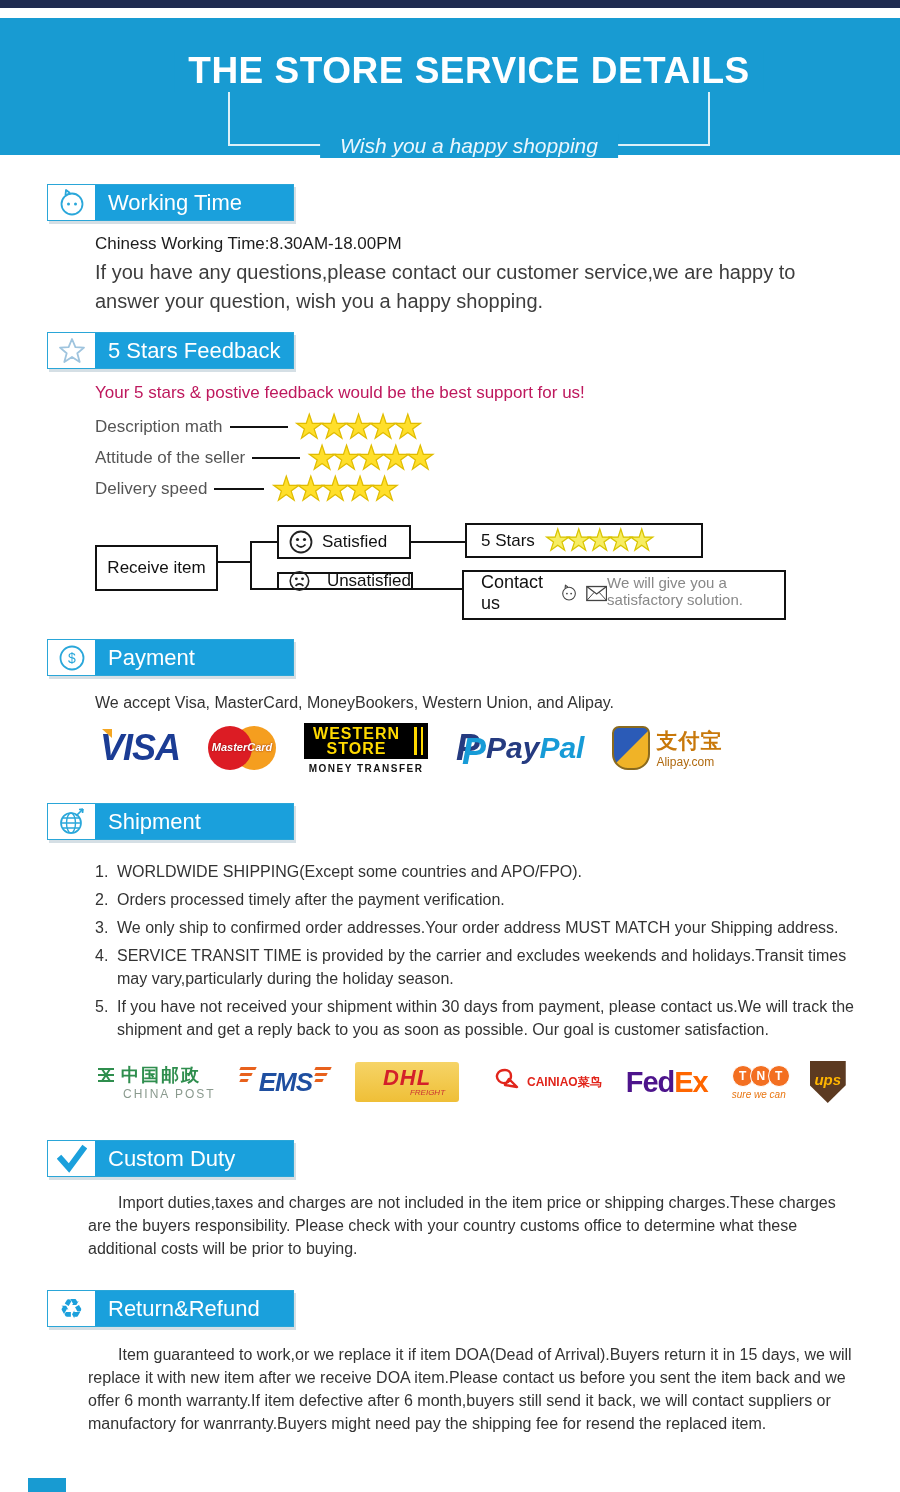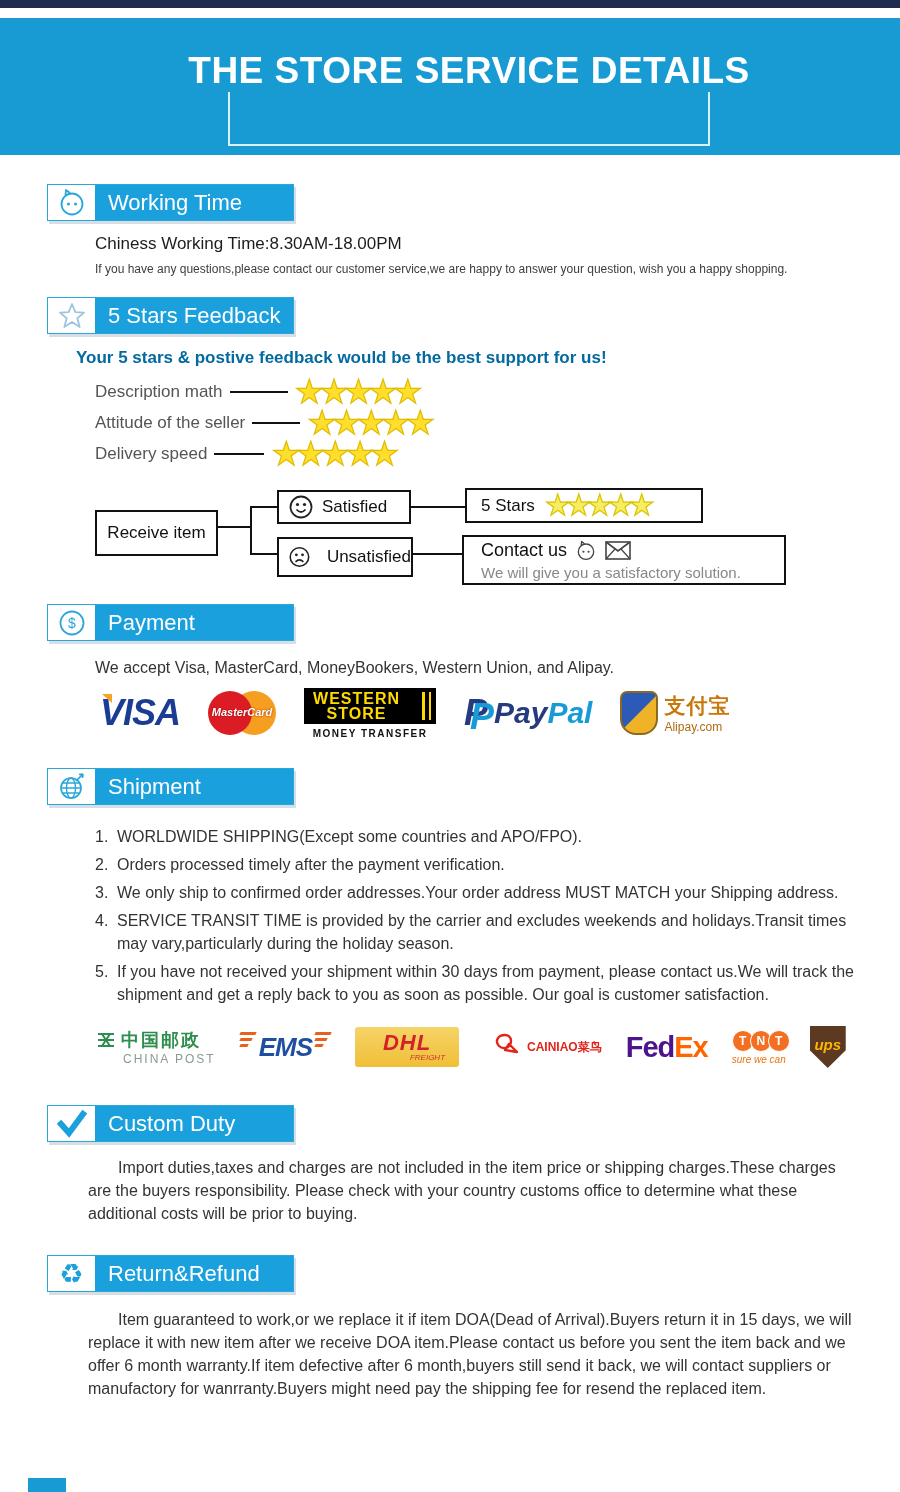--- a/index.html
+++ b/index.html
@@ -36,23 +36,23 @@
   .icon-box {
     width:47px; background:#fff; display:flex; align-items:center;
     justify-content:center; flex:none;
   }
   .sec-bar {
     flex:1; background:#1AA0DC; color:#fff; font-size:22px;
     display:flex; align-items:center; padding-left:13px;
   }
   
   .wt-heading { margin:13px 0 4px 95px; font-size:17px; color:#1d1d1d; }
-  .wt-body   { margin:0 40px 0 95px; font-size:12px; color:#3d3d3d; line-height:23px; }
-  
-  .fb-intro { margin:14px 0 8px 76px; font-size:17px; font-weight:bold; color:#0369a1; }
+  .wt-body   { margin:0 40px 0 95px; font-size:20px; color:#3d3d3d; line-height:29px; }
+  
+  .fb-intro { margin:14px 0 8px 95px; font-size:17px; font-weight:normal; color:#be185d; }
   .fb-row { display:flex; align-items:center; height:31px; margin-left:95px; }
   .fb-label { color:#555; font-size:17px; }
   .fb-line { height:2px; background:#111; margin:0 7px; flex:none; }
   .stars {
     font-family:"DejaVu Sans", sans-serif; color:#FFDF2B;
     -webkit-text-stroke:1.2px #E0BC00; font-size:33px; letter-spacing:-5px;
     line-height:1; white-space:nowrap;
   }
   .stars.pale { color:#F7ED62; -webkit-text-stroke:1.2px #D9C400; font-size:29px; }
   
@@ -74,21 +74,21 @@
     border-left:10px solid transparent; border-top:9px solid #F4A622; }
   .logo-mc { position:relative; width:68px; height:44px; flex:none; }
   .mc-c { position:absolute; top:0; width:44px; height:44px; border-radius:50%; }
   .mc-red { left:0; background:#DC1C24; }
   .mc-org { right:0; background:#F59E1F; mix-blend-mode:normal; }
   .mc-text { position:absolute; top:15px; left:0; width:100%; text-align:center;
     color:#fff; font-size:11px; font-style:italic; font-weight:bold;
     text-shadow:0 0 2px rgba(120,0,0,.8); }
   .logo-wu { display:flex; flex-direction:column; align-items:center; }
   .wu-box { background:#000; color:#FFD900; font-weight:900; text-align:center;
-    padding:3px 36px 3px 9px; line-height:15px; font-size:16px; letter-spacing:1px;
+    padding:3px 28px 3px 9px; line-height:15px; font-size:16px; letter-spacing:1px;
     position:relative; }
   .wu-bars { position:absolute; right:5px; top:4px; bottom:4px; width:9px;
     border-left:3px solid #FFD900; border-right:2px solid #FFD900; }
   .wu-sub { font-size:10px; font-weight:bold; color:#111; letter-spacing:1.5px; margin-top:4px; }
   .logo-pp { display:flex; align-items:center; }
   .pp-icon { position:relative; width:30px; height:38px; flex:none; }
   .pp-p1,.pp-p2 { position:absolute; font-size:36px; font-weight:900; font-style:italic; }
   .pp-p1 { color:#253B80; left:0; top:-2px; }
   .pp-p2 { color:#179BD7; left:6px; top:2px; }
   .pp-pay { font-size:30px; font-weight:900; font-style:italic; color:#253B80; }
@@ -148,20 +148,21 @@
   .bottom-mark { position:absolute; left:28px; bottom:0; width:38px; height:14px; background:#189BD2; }
 </style>
 </head>
 <body>
 
 <div class="top-strip"></div>
 
 <div class="banner">
   <div class="banner-frame">
     <div class="banner-title">THE STORE SERVICE DETAILS</div>
+    <div class="banner-subtitle">Wish you a happy shopping</div>
   </div>
 </div>
 
 <div class="sec-head sp-wt">
   <span class="icon-box">
     <svg width="30" height="30" viewBox="0 0 30 30">
       <path d="M13 5 L9 2 L8.5 7" fill="none" stroke="#2AA7DA" stroke-width="1.8" stroke-linejoin="round"></path>
       <circle cx="15" cy="16" r="10.5" fill="none" stroke="#2AA7DA" stroke-width="1.8"></circle>
       <circle cx="11.5" cy="16" r="1.5" fill="#2AA7DA"></circle>
       <circle cx="18.5" cy="16" r="1.5" fill="#2AA7DA"></circle>
@@ -208,38 +209,38 @@
   <div class="fbox" style="left:182px;top:7px;width:134px;height:34px;padding-left:9px;gap:8px">
     <svg width="26" height="26" viewBox="0 0 26 26">
       <circle cx="13" cy="13" r="10.5" fill="none" stroke="#222" stroke-width="1.8"></circle>
       <circle cx="9.5" cy="10.5" r="1.6" fill="#222"></circle>
       <circle cx="16.5" cy="10.5" r="1.6" fill="#222"></circle>
       <path d="M8.5 15.5 Q13 20.5 17.5 15.5" fill="none" stroke="#222" stroke-width="1.8"></path>
     </svg>
     <span>Satisfied</span>
   </div>
 
-  <div class="fbox" style="left:182px;top:54px;width:136px;height:40px;padding-left:9px;gap:16px">
+  <div class="fbox" style="left:182px;top:54px;width:136px;height:18px;padding-left:9px;gap:16px">
     <svg width="26" height="26" viewBox="0 0 26 26">
       <circle cx="13" cy="13" r="10.5" fill="none" stroke="#222" stroke-width="1.8"></circle>
       <circle cx="9.5" cy="10.5" r="1.6" fill="#222"></circle>
       <circle cx="16.5" cy="10.5" r="1.6" fill="#222"></circle>
       <path d="M8.5 18.5 Q13 14 17.5 18.5" fill="none" stroke="#222" stroke-width="1.8"></path>
     </svg>
     <span>Unsatisfied</span>
   </div>
 
   <div class="hline" style="left:316px;top:23px;width:54px"></div>
   <div class="fbox" style="left:370px;top:5px;width:238px;height:35px;padding-left:14px;gap:10px">
     <span>5 Stars</span>
     <span class="stars pale">★★★★★</span>
   </div>
 
   <div class="hline" style="left:318px;top:70px;width:49px"></div>
-  <div class="fbox" style="left:367px;top:52px;width:324px;height:50px;flex-direction:column;align-items:flex-start;justify-content:center;padding-left:17px">
+  <div class="fbox" style="left:367px;top:52px;width:324px;height:50px;align-items:flex-start;justify-content:center;padding-left:17px">
     <div class="contact-line1">
       <span>Contact us</span>
       <svg width="22" height="22" viewBox="0 0 30 30">
         <path d="M13 5 L9 2 L8.5 7" fill="none" stroke="#444" stroke-width="1.8" stroke-linejoin="round"></path>
         <circle cx="15" cy="16" r="10.5" fill="none" stroke="#444" stroke-width="1.8"></circle>
         <circle cx="11.5" cy="16" r="1.5" fill="#444"></circle>
         <circle cx="18.5" cy="16" r="1.5" fill="#444"></circle>
       </svg>
       <svg width="26" height="19" viewBox="0 0 26 19">
         <rect x="1" y="1" width="24" height="17" fill="none" stroke="#444" stroke-width="1.6"></rect>

